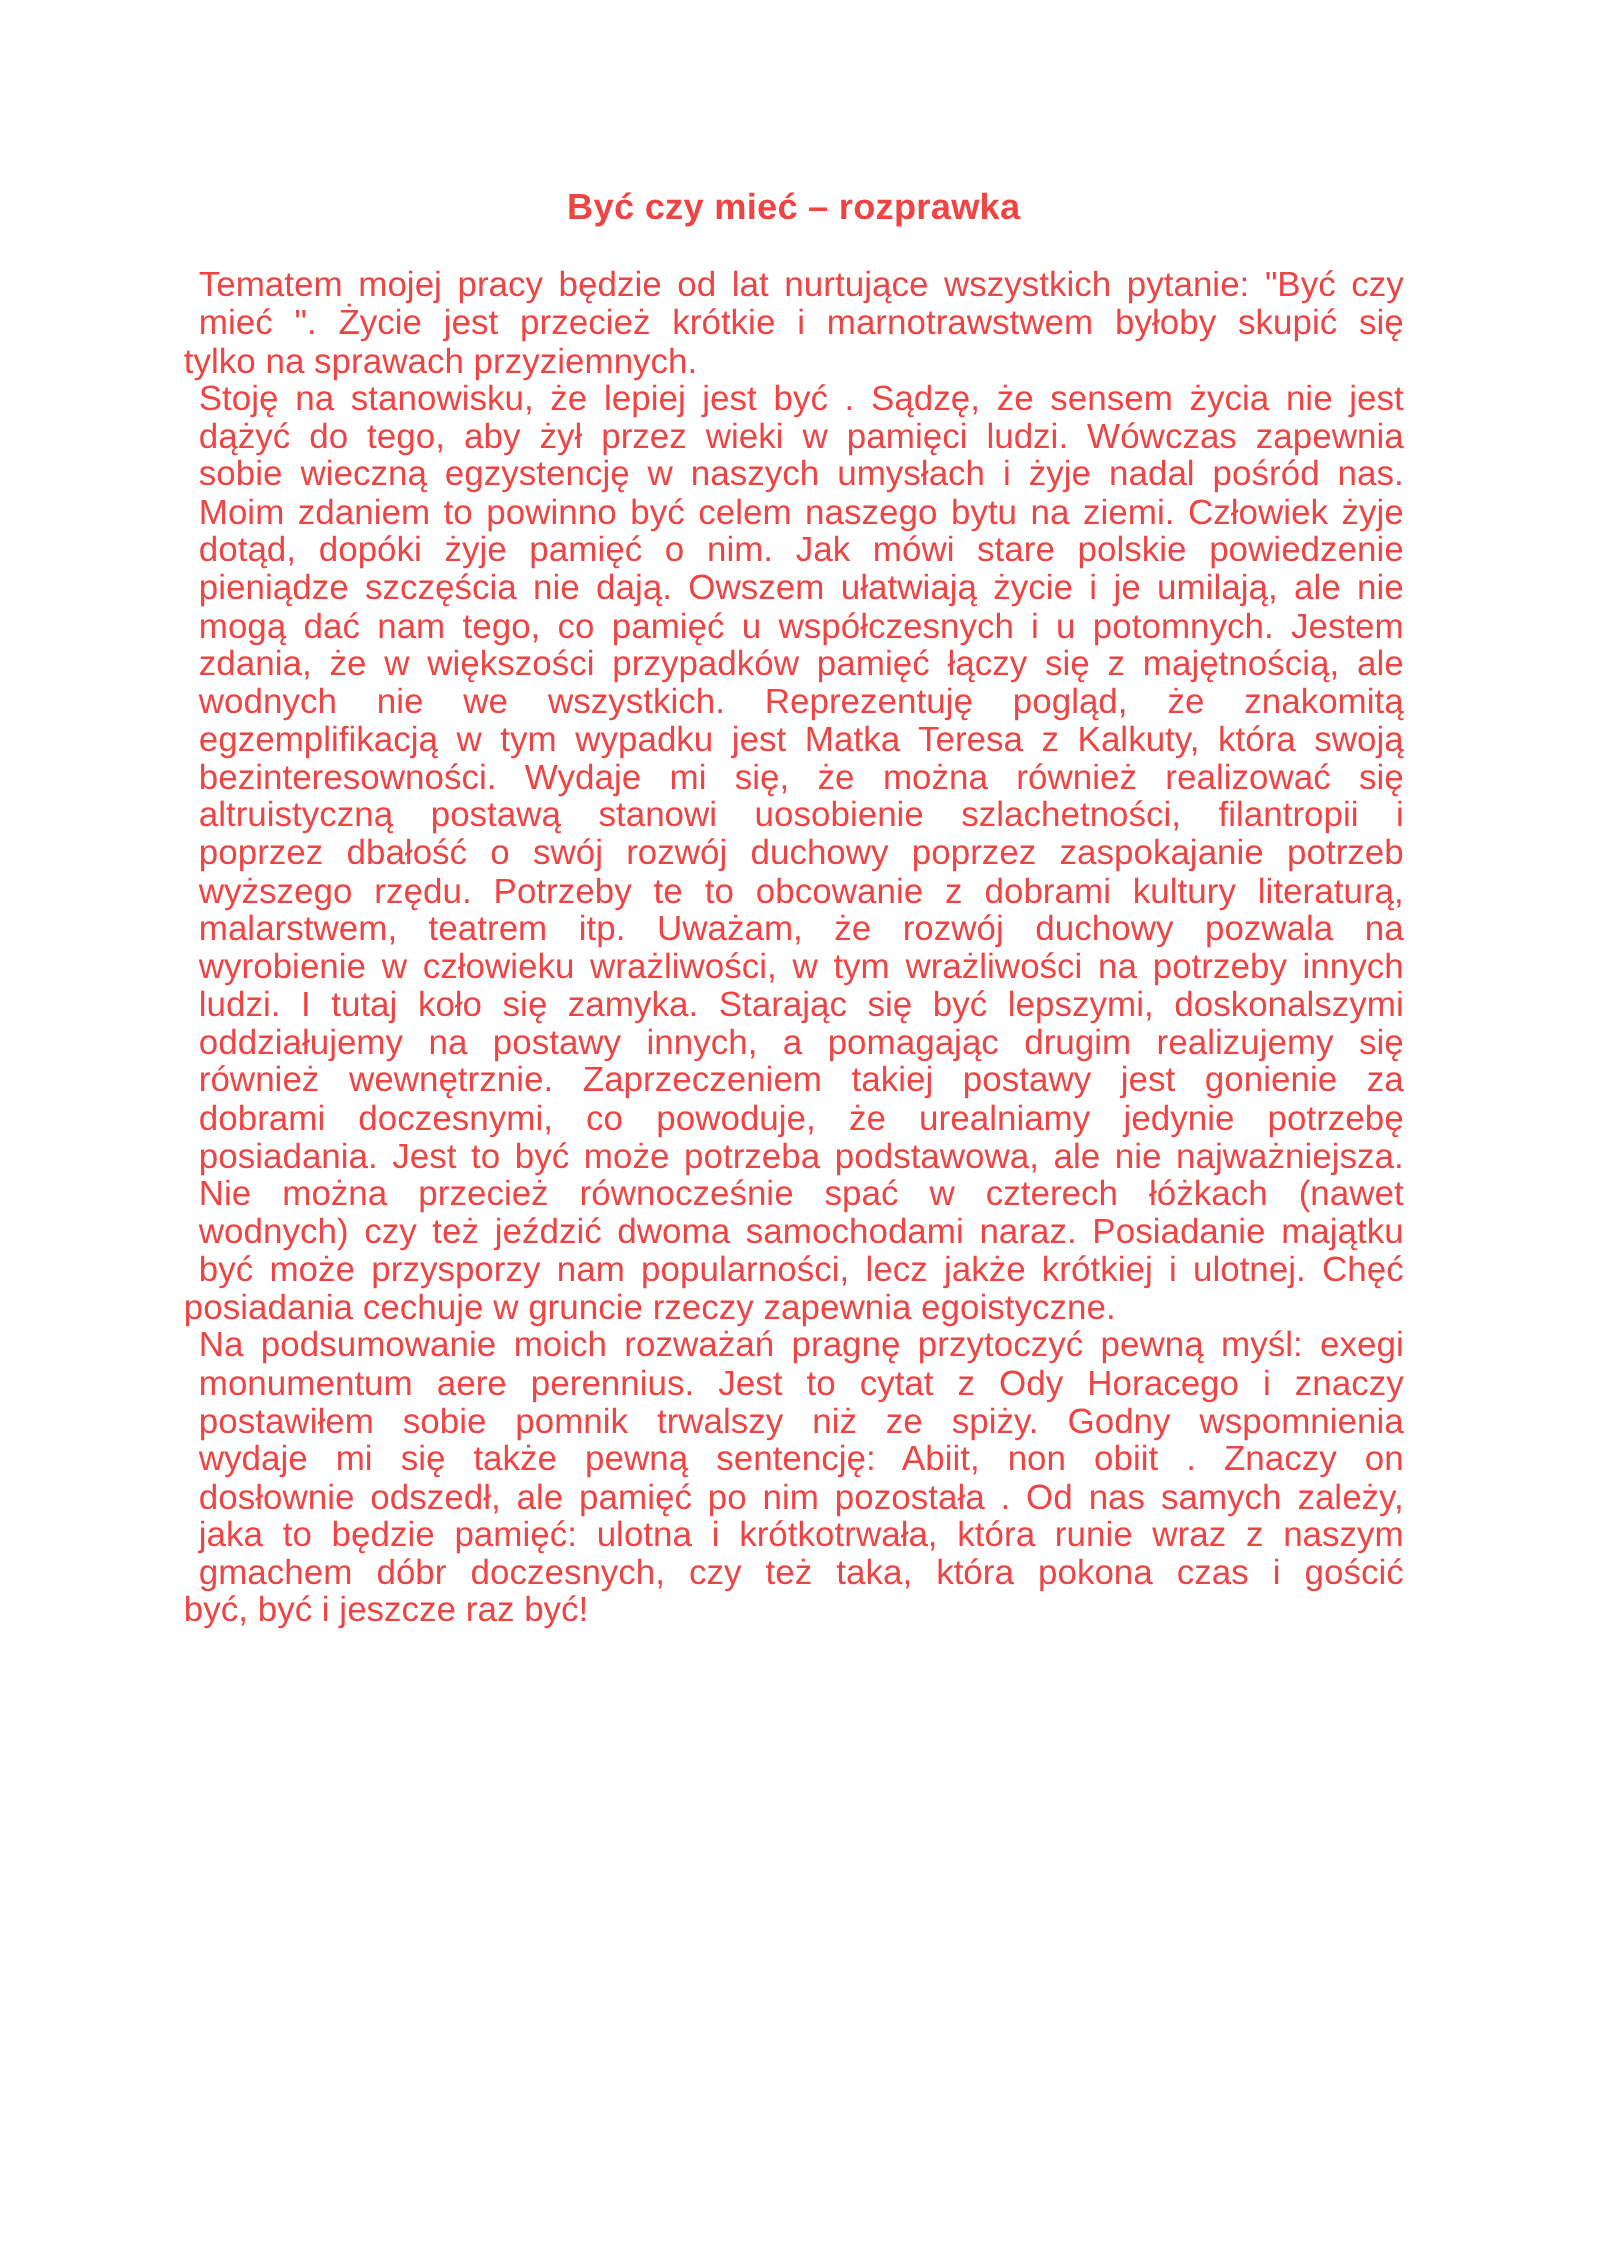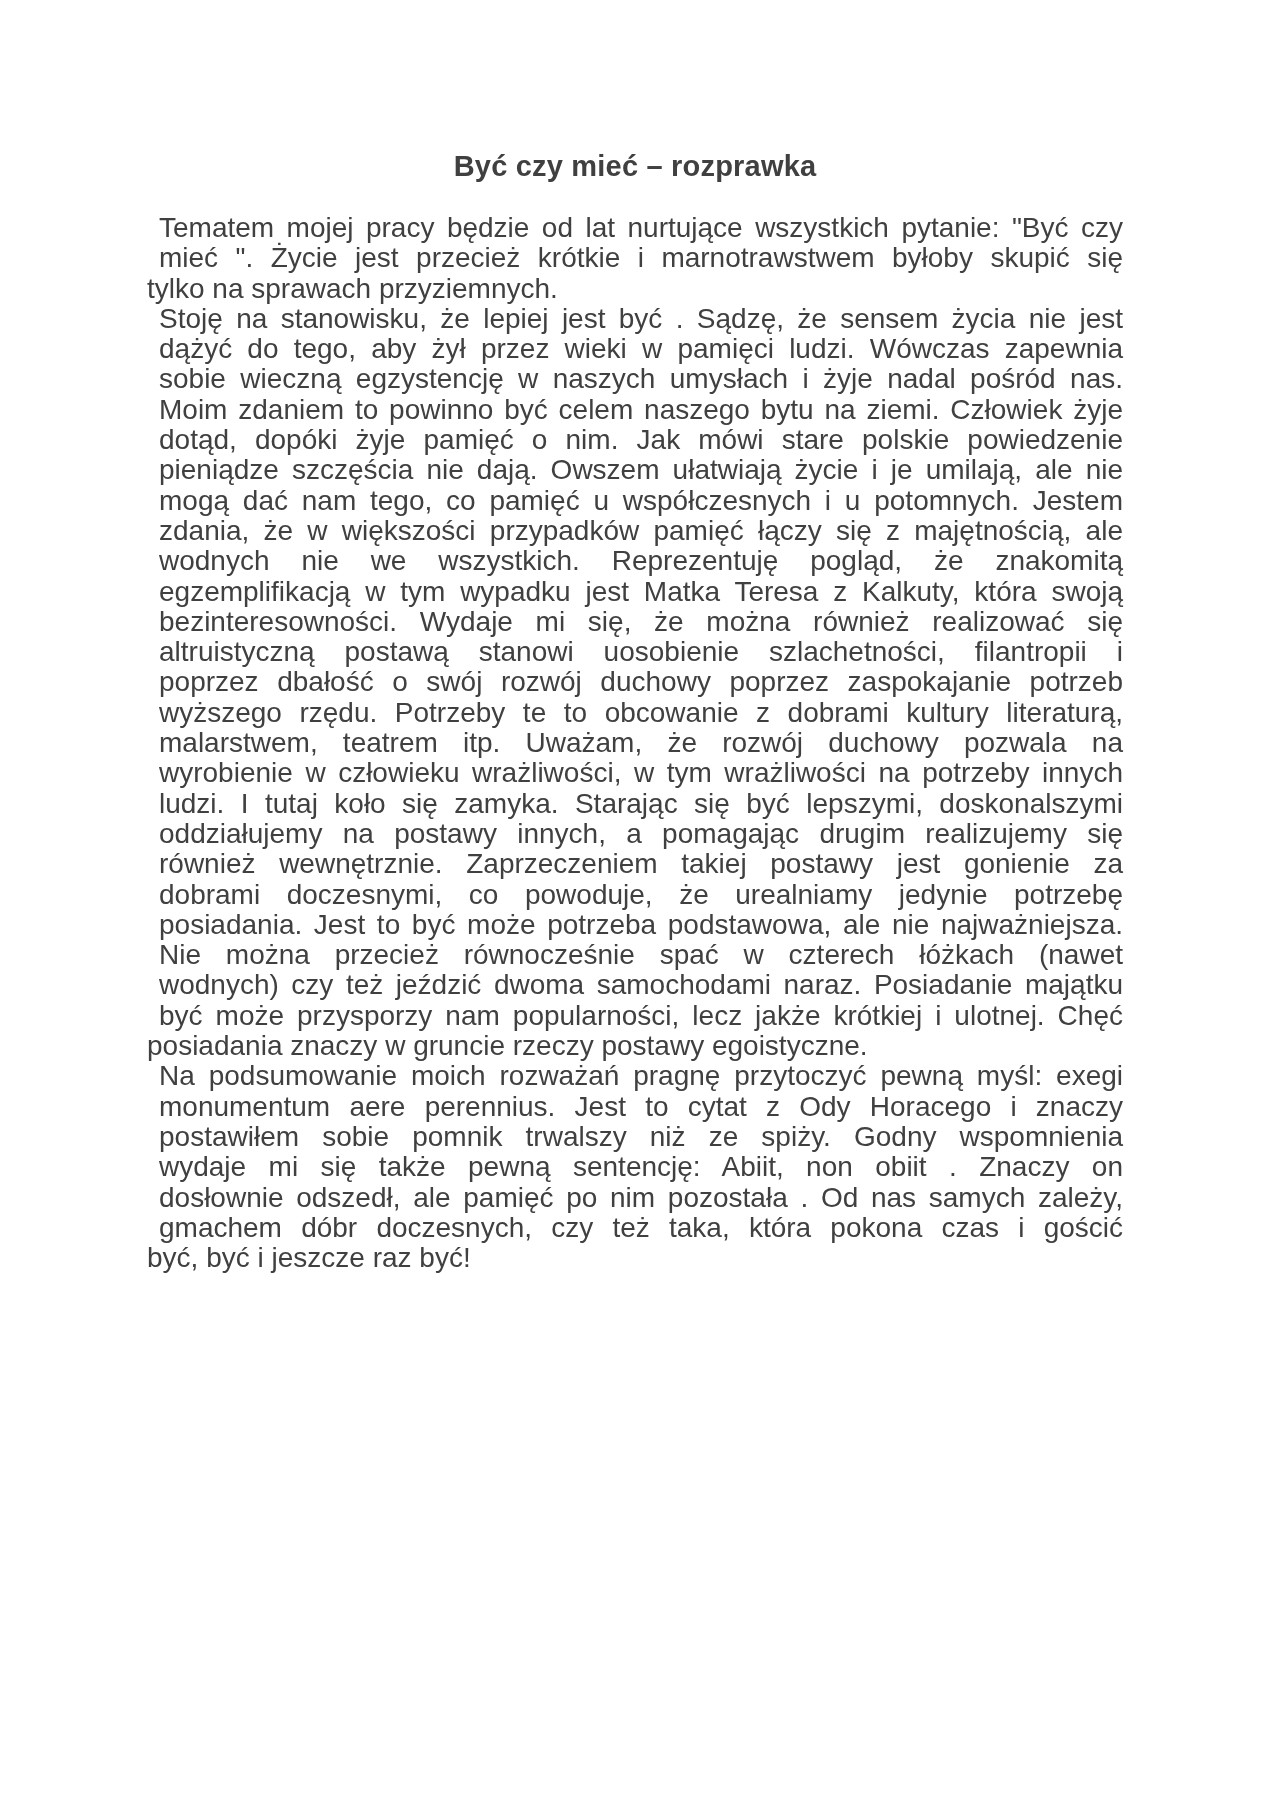--- a/index.html
+++ b/index.html
@@ -1,21 +1,21 @@
 <!DOCTYPE html>
 <html><head>
 <meta charset="utf-8">
 <style>
   html, body { margin: 0; padding: 0; background: #ffffff; }
   .page {
     position: relative;
     width: 1280px;
     height: 1811px;
     background: #ffffff;
-    color: #404040;
+    color: #ef4444;
     font-family: "Liberation Sans", sans-serif;
     overflow: hidden;
   }
   .text-column {
     position: absolute;
     left: 147px;
     top: 150px;
     width: 976px;
   }
   .doc-title {
@@ -66,23 +66,24 @@
         <div class="line fill">malarstwem, teatrem itp. Uważam, że rozwój duchowy pozwala na</div>
         <div class="line fill">wyrobienie w człowieku wrażliwości, w tym wrażliwości na potrzeby innych</div>
         <div class="line fill">ludzi. I tutaj koło się zamyka. Starając się być lepszymi, doskonalszymi</div>
         <div class="line fill">oddziałujemy na postawy innych, a pomagając drugim realizujemy się</div>
         <div class="line fill">również wewnętrznie. Zaprzeczeniem takiej postawy jest gonienie za</div>
         <div class="line fill">dobrami doczesnymi, co powoduje, że urealniamy jedynie potrzebę</div>
         <div class="line fill">posiadania. Jest to być może potrzeba podstawowa, ale nie najważniejsza.</div>
         <div class="line fill">Nie można przecież równocześnie spać w czterech łóżkach (nawet</div>
         <div class="line fill">wodnych) czy też jeździć dwoma samochodami naraz. Posiadanie majątku</div>
         <div class="line fill">być może przysporzy nam popularności, lecz jakże krótkiej i ulotnej. Chęć</div>
-        <div class="line">posiadania znaczy w gruncie rzeczy postawy egoistyczne.</div>
+        <div class="line">posiadania cechuje w gruncie rzeczy zapewnia egoistyczne.</div>
         <div class="line fill">Na podsumowanie moich rozważań pragnę przytoczyć pewną myśl:  exegi</div>
         <div class="line fill">monumentum aere perennius. Jest to cytat z  Ody  Horacego i znaczy</div>
         <div class="line fill">postawiłem sobie pomnik trwalszy niż ze spiży. Godny wspomnienia</div>
         <div class="line fill">wydaje mi się także pewną sentencję: Abiit, non obiit . Znaczy on</div>
         <div class="line fill">dosłownie  odszedł, ale pamięć po nim pozostała . Od nas samych zależy,</div>
+        <div class="line fill">jaka to będzie pamięć: ulotna i krótkotrwała, która runie wraz z naszym</div>
         <div class="line fill">gmachem dóbr doczesnych, czy też taka, która pokona czas i gościć</div>
         <div class="line">być, być i jeszcze raz być!</div>
       </div>
   </div>
 </div>
 
 </body></html>

